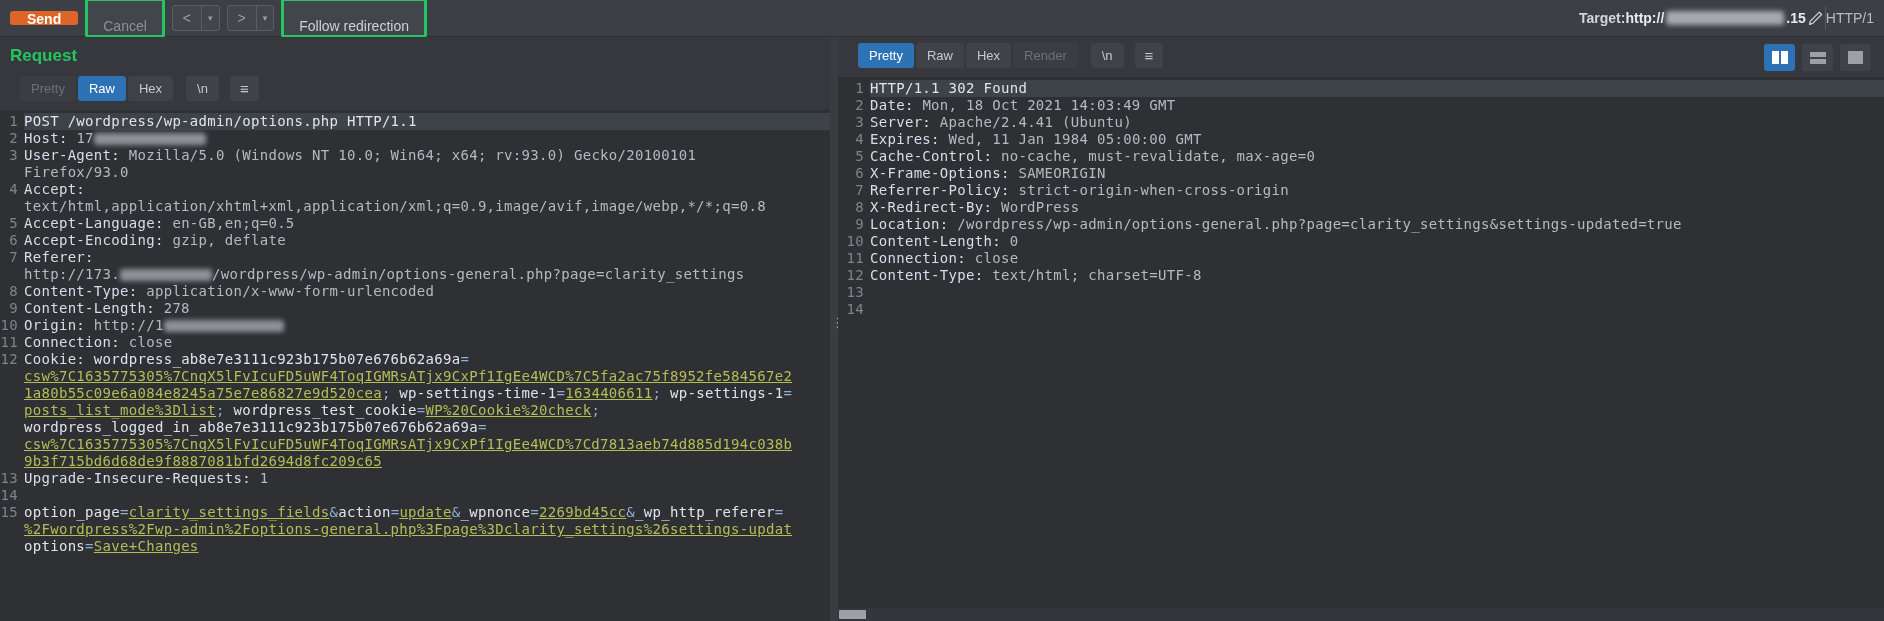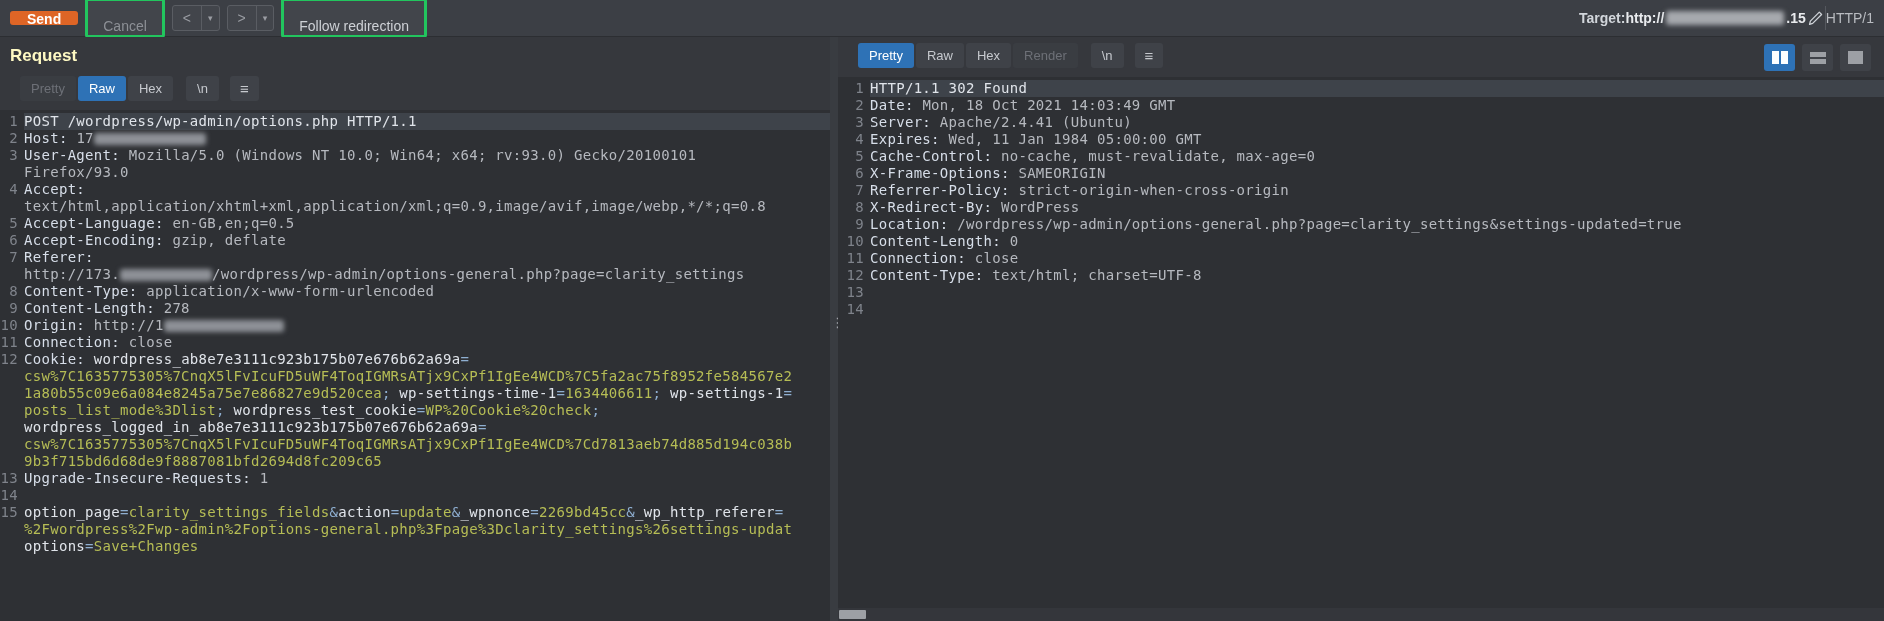--- a/index.html
+++ b/index.html
@@ -32,21 +32,21 @@
 
   
   .content { position:relative; display:flex; height:584px; background:#36383d; }
   .panel { display:flex; flex-direction:column; }
   .panel.request { width:830px; }
   .panel.response { flex:1; }
   .vsplit { width:8px; background:#393c41; position:relative; }
   .vsplit .dots { position:absolute; top:283px; left:1px; color:#a0a3a9;
                   font-size:13px; line-height:6px; letter-spacing:0; }
 
-  .ptitle { padding:9px 10px 0; height:33px; font-size:17px; font-weight:bold; color:#fef9c3; }
+  .ptitle { padding:9px 10px 0; height:33px; font-size:17px; font-weight:bold; color:#22c55e; }
   .tabs { display:flex; align-items:center; gap:2px; padding:6px 20px 9px; }
   .tabgen { display:contents; }
   .tab { font-family:"Liberation Sans", sans-serif; font-size:13px; height:25px;
          padding:0 11px; background:#3f4248; color:#c6c9ce; border:none;
          border-radius:3px; cursor:pointer; }
   .tab.selected { background:#2e72b6; color:#fff; }
   .tab.disabled { background:#3a3d42; color:#6d7077; }
   .tab.sep { margin-left:11px; }
   .tab.menu { margin-left:9px; font-size:15px; padding:0 10px; }
 
@@ -57,21 +57,21 @@
             font-size:14px; letter-spacing:0.3px; line-height:17px; }
   .row { display:flex; }
   .gutter { flex-shrink:0; text-align:right; padding-right:6px; color:#7f838b; }
   .panel.request  .gutter { width:24px; }
   .panel.response .gutter { width:32px; }
   .code { flex:1; white-space:pre; }
   .row.hl .code { background:#3e434a; }
   .n { color:#d7dee9; }            
   .v { color:#b6b9bf; }            
   .w { color:#e0e4ea; }            
-  .y { color:#b6bd55; }            
+  .y { color:#b6bd55;text-decoration:underline; }            
   .b { color:#8fafd1; }            
   .redbox { outline:2px solid #e8221a; outline-offset:1px; }
 
   .hscroll { position:absolute; bottom:0; left:0; right:0; height:13px; background:#34363b; }
   .hscroll .thumb { width:27px; height:9px; margin:2px 0 0 1px; background:#9da0a5;
                     border-radius:1px; cursor:pointer; }
 
   
   .layout-btns { position:absolute; top:7px; right:13px; display:flex; gap:7px; }
   .lbtn { width:31px; height:27px; border:none; border-radius:3px; background:#3f4248;

